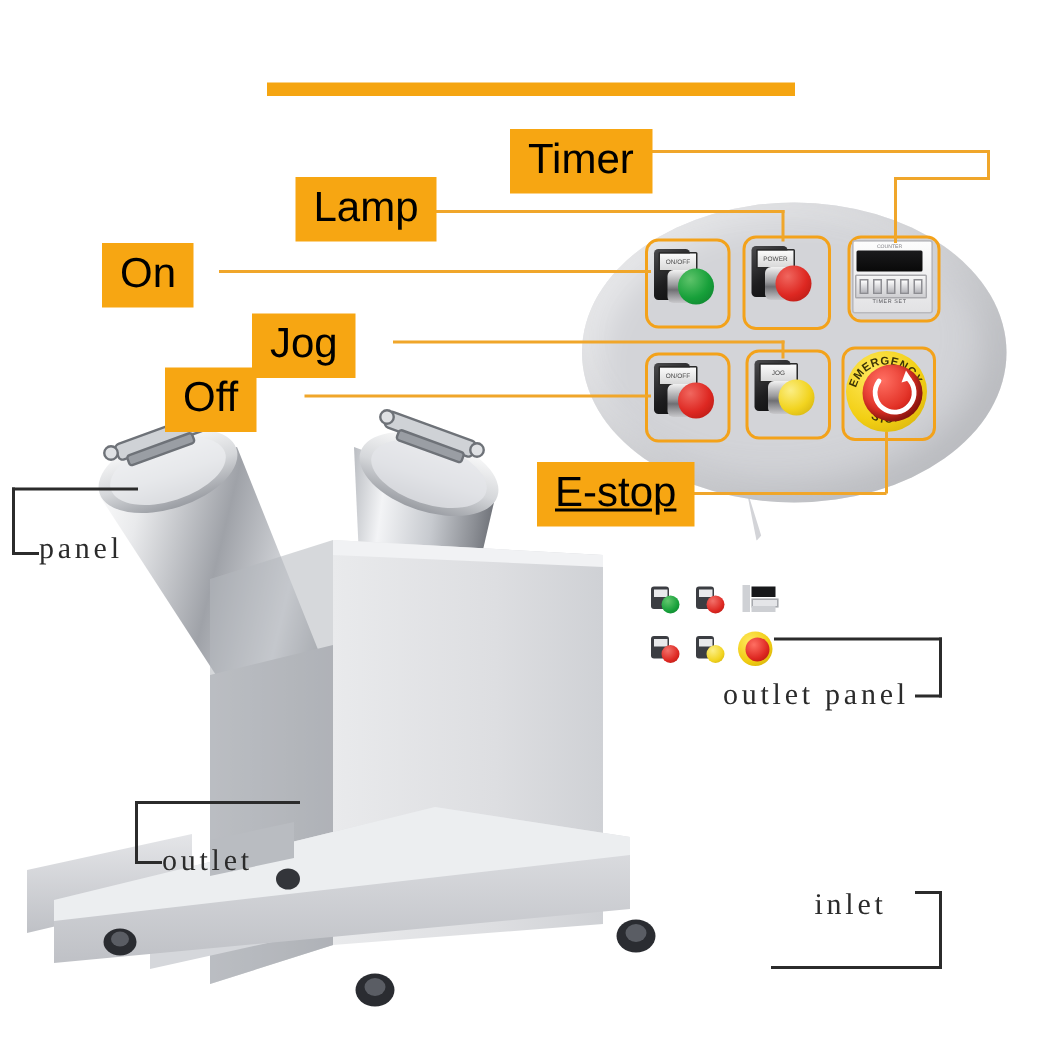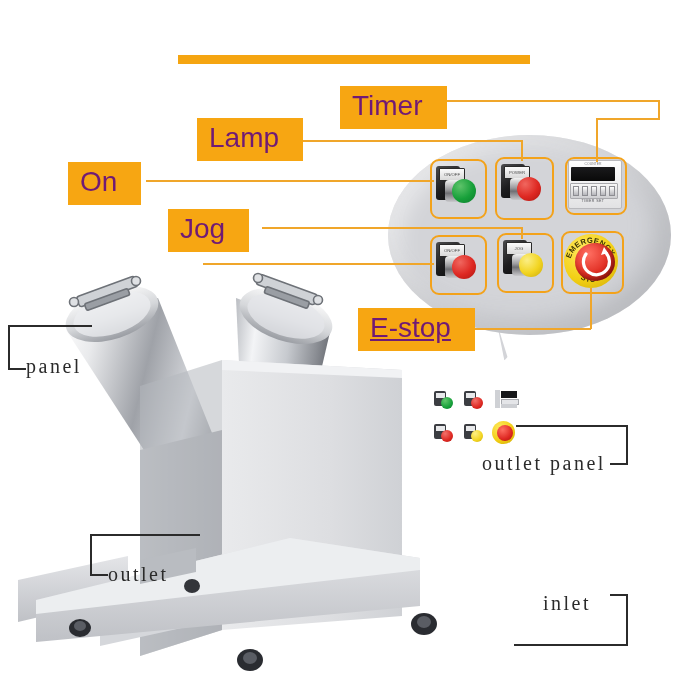--- a/index.html
+++ b/index.html
@@ -9,22 +9,22 @@
   #stage{position:relative;width:700px;height:700px;background:#fff;}
 
   
   .title{position:absolute;left:170px;top:6px;width:420px;
          font-size:40px;color:#141414;letter-spacing:.2px;
          font-family:"Liberation Sans", sans-serif;}
   .title-rule{position:absolute;left:178px;top:55px;width:352px;height:9px;
               background:#F5A511;}
 
   
-  .tag{position:absolute;background:#F7A612;color:#701a75;
-       font-size:28px;line-height:1;padding:6px 24px 9px 12px;
+  .tag{position:absolute;background:#F7A612;color:#000000;
+       font-size:28px;line-height:1;padding:6px 12px 9px 12px;
        white-space:nowrap;font-family:"Liberation Sans", sans-serif;}
   .lh{position:absolute;height:2px;background:#F0A62A;}
   .lv{position:absolute;width:2px;background:#F0A62A;}
 
   
   .bubble{position:absolute;left:388px;top:135px;width:283px;height:200px;
           background:#d3d4d8;border-radius:50%/50%;
           box-shadow:inset -14px -10px 26px rgba(150,152,158,.45),
                      inset 10px 8px 22px rgba(255,255,255,.55);}
   .bubble-tail{position:absolute;left:487px;top:300px;width:60px;height:62px;
@@ -347,20 +347,21 @@
 
   <div>
     <div class="lh" style="left:455px;top:328px;width:136px;"></div>
     <div class="lv" style="left:590px;top:288px;height:41px;"></div>
   </div>
 
   <div class="tag" style="left:340px;top:86px;">Timer</div>
   <div class="tag" style="left:165px;top:118px;margin-left:32px;">Lamp</div>
   <div class="tag" style="left:68px;top:162px;">On</div>
   <div class="tag" style="left:168px;top:209px;">Jog</div>
+  <div class="tag" style="left:110px;top:245px;">Off</div>
   <div class="tag" style="left:358px;top:308px;text-decoration:underline;">E-stop</div>
 
   <div class="bk" style="left:8px;top:325px;width:84px;height:45px;">
     <span style="left:0;top:0;width:84px;height:1.6px;"></span>
     <span style="left:0;top:0;width:1.6px;height:45px;"></span>
     <span style="left:0;top:43px;width:18px;height:1.6px;"></span>
   </div>
   <div class="blabel" style="left:26px;top:355px;">panel</div>
 
   <div class="bk" style="left:90px;top:534px;width:110px;height:42px;">

